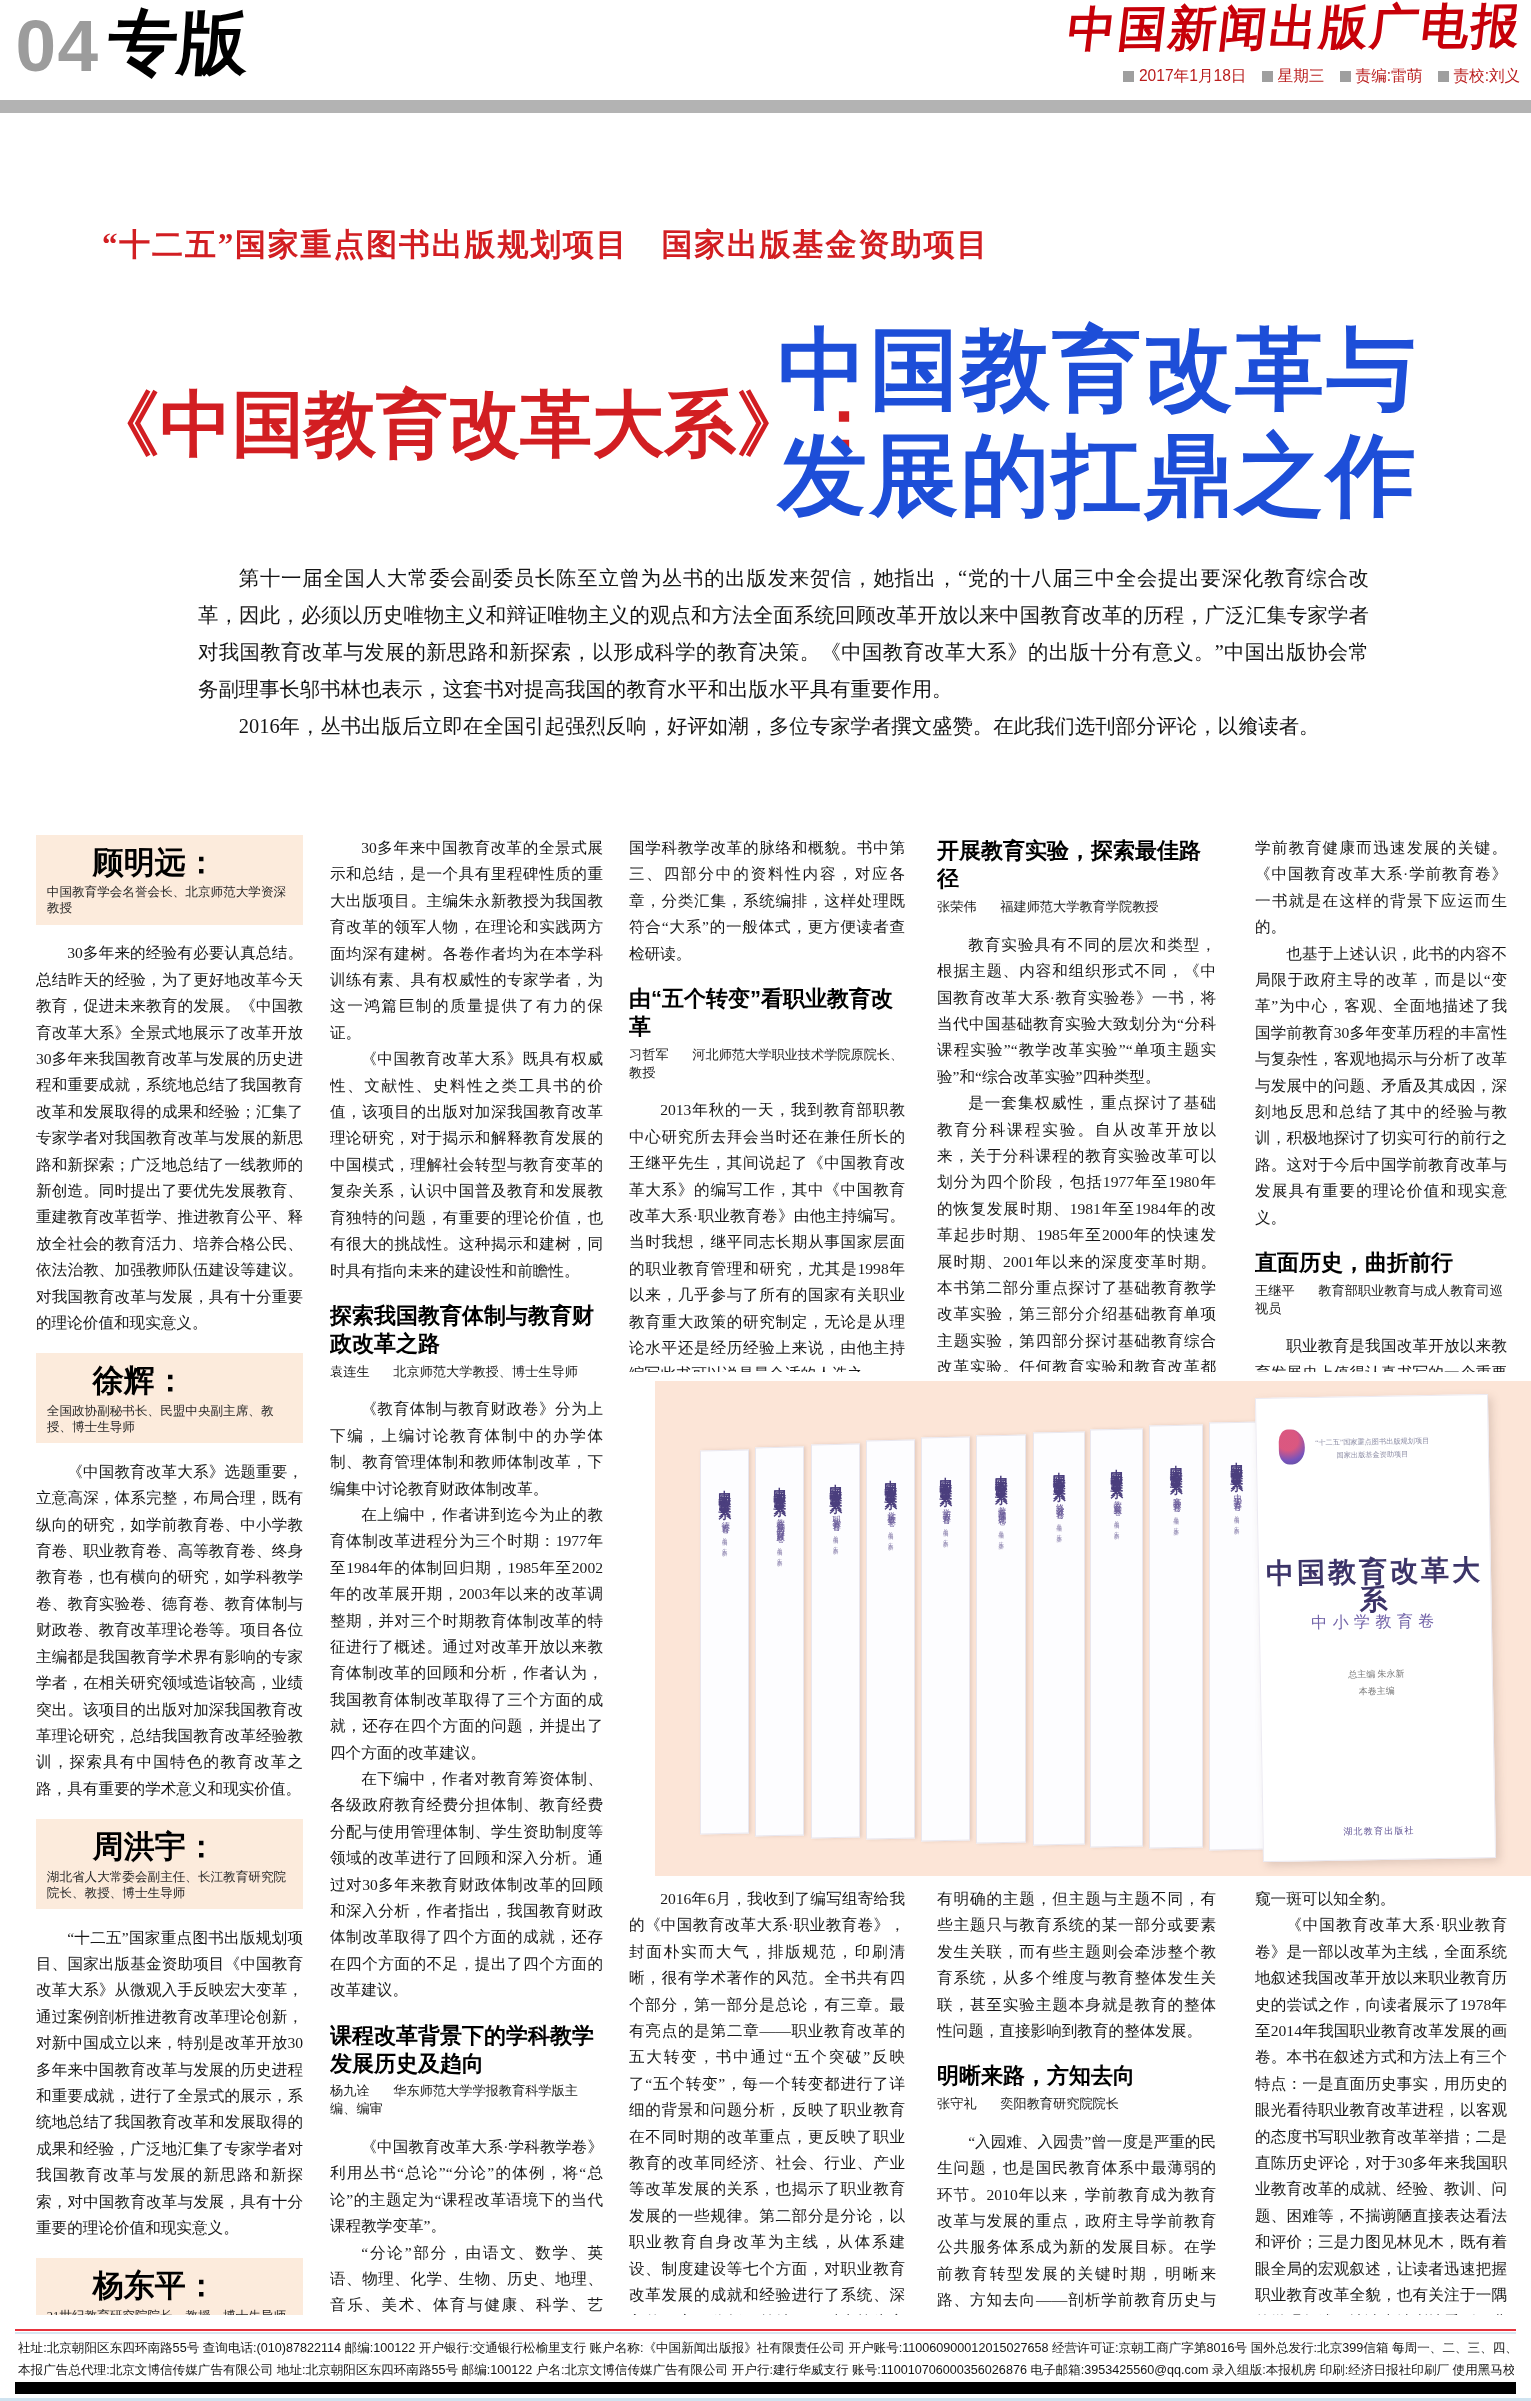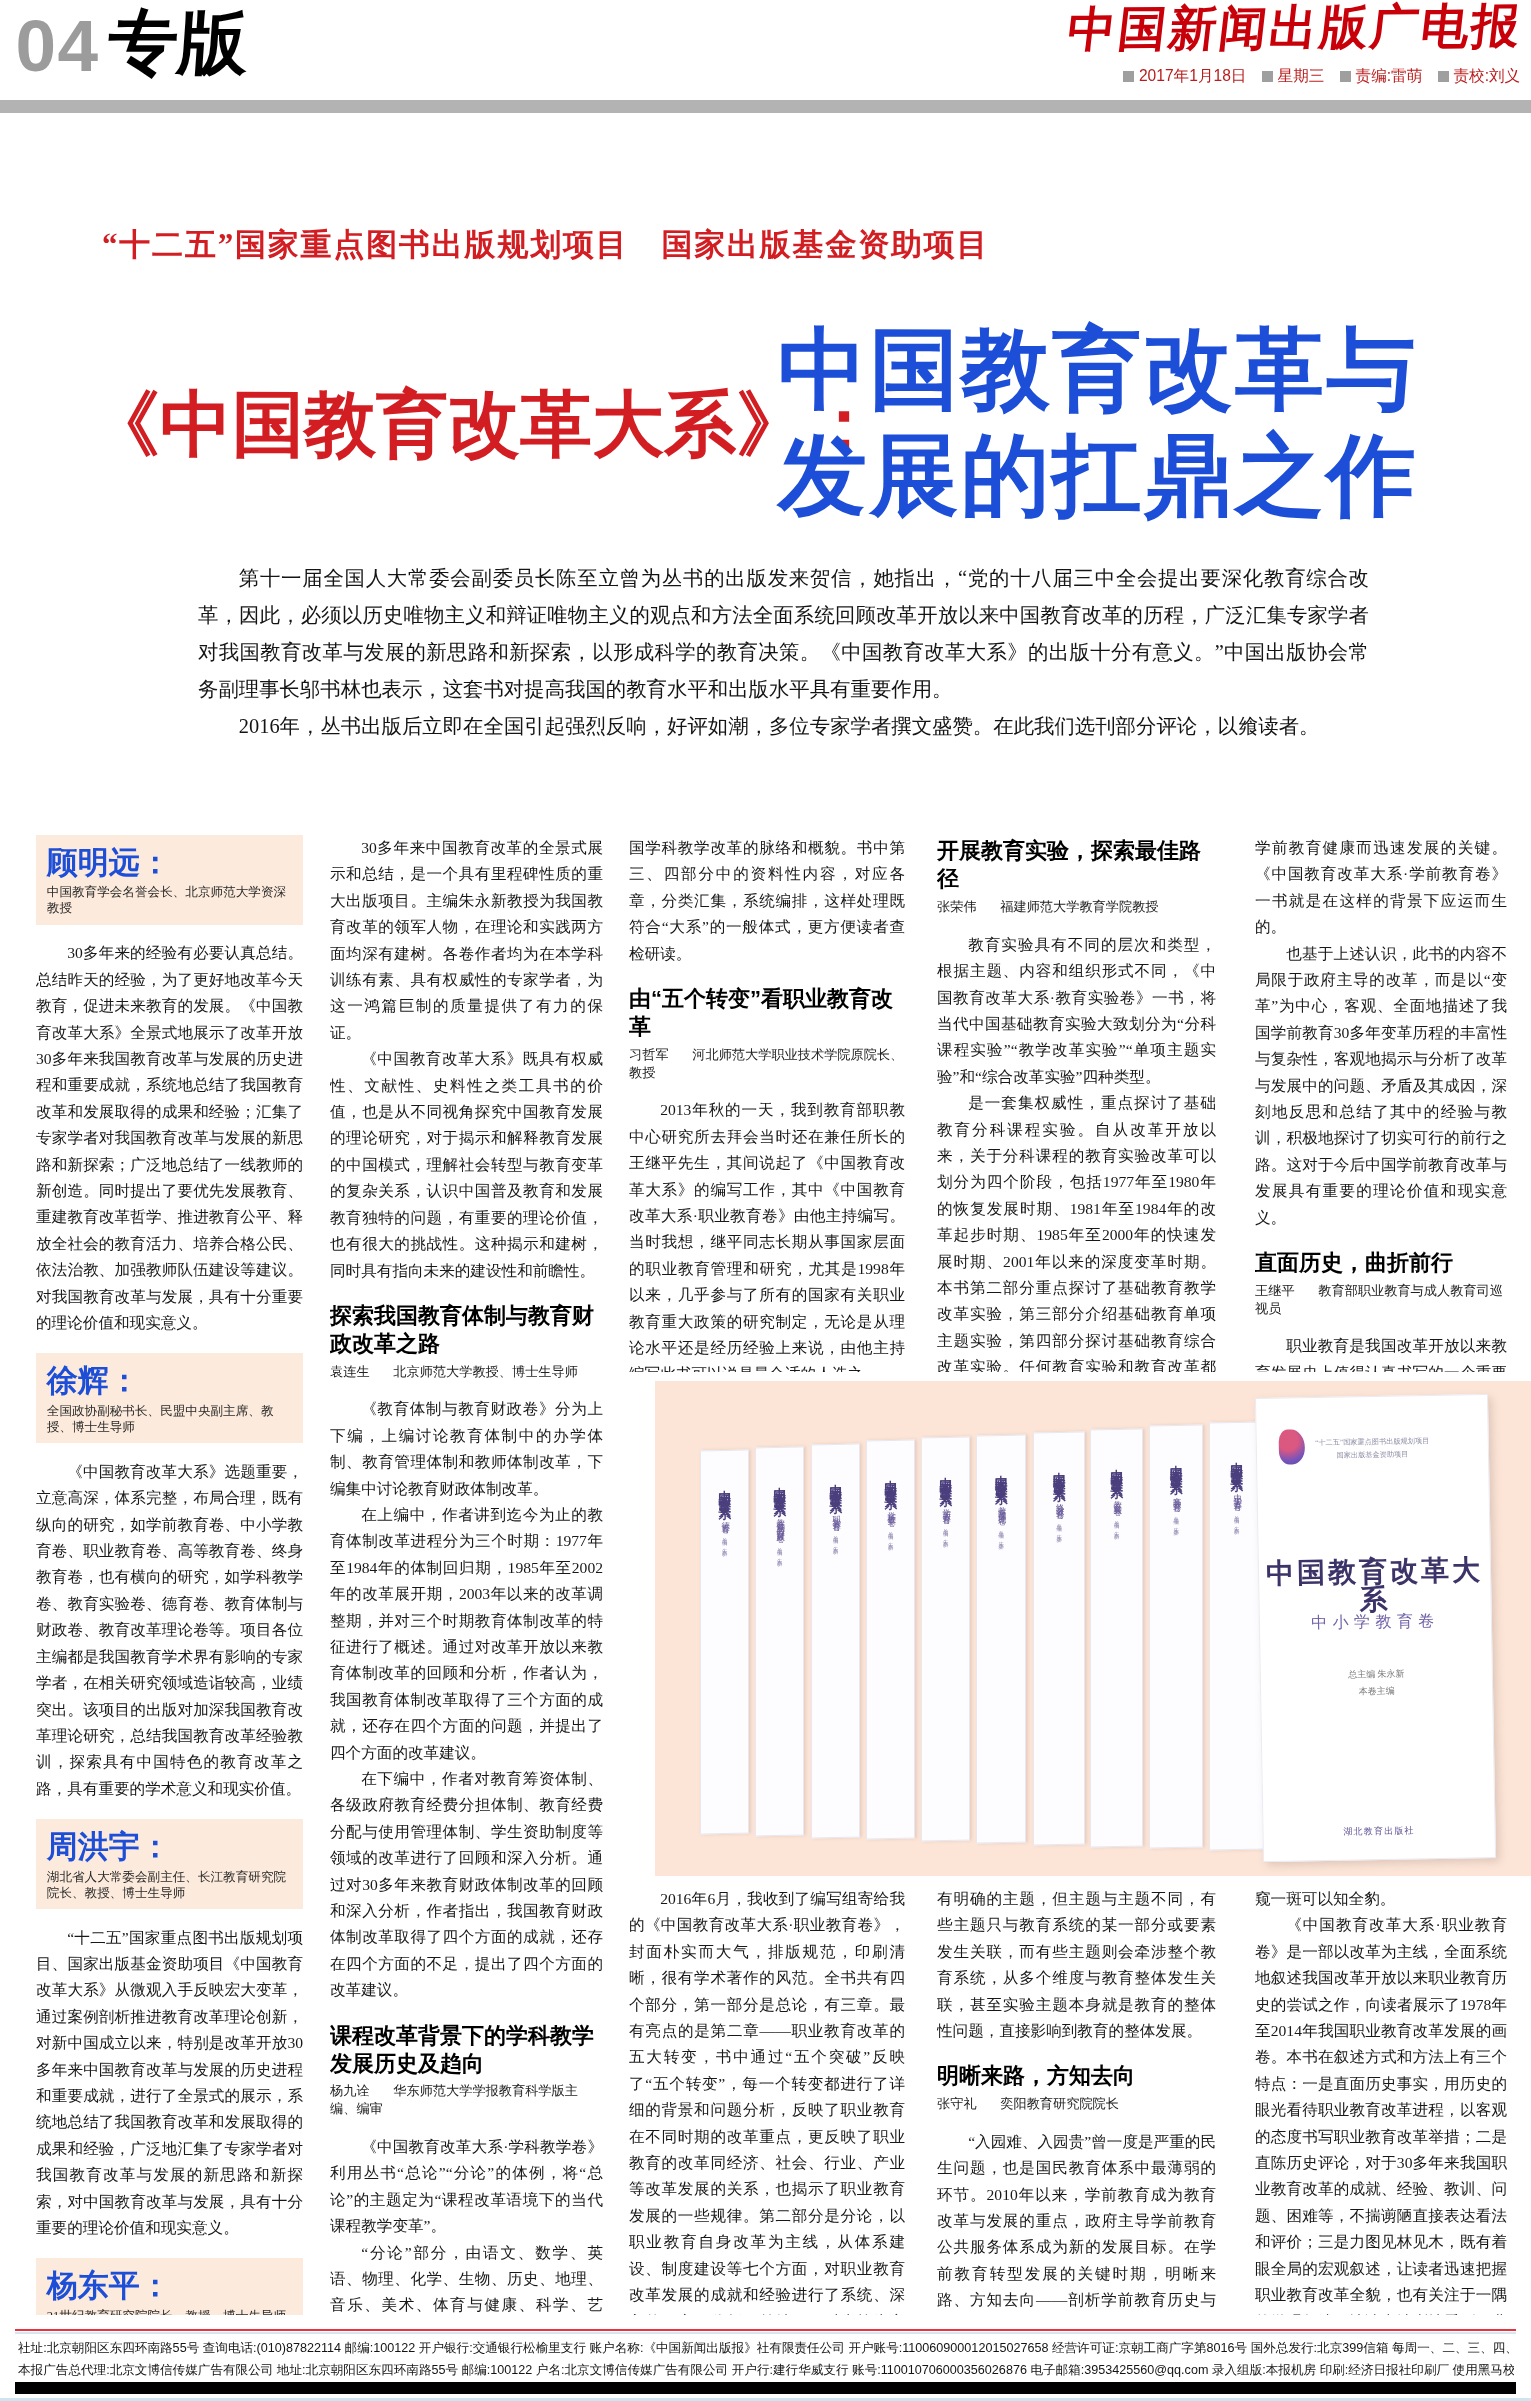--- a/index.html
+++ b/index.html
@@ -28,21 +28,21 @@
   
   #intro{left:198px;top:560px;width:1171px;}
   #intro p{margin:0;text-indent:2em;text-align:justify;
            font:20.4px/37px "Liberation Serif",serif;color:#141414;}
 
   
   .colblk{overflow:hidden;}
   .colblk p{margin:0;text-indent:2em;text-align:justify;
             font:15.6px/26.4px "Liberation Serif",serif;color:#181818;}
   .pinkbox{background:#fcebdc;padding:9.6px 10.8px 8.4px;margin-bottom:15.6px;}
-  .pname{font:bold 31px/35px "Liberation Serif",serif;color:#1d4ed8;}
+  .pname{font:bold 31px/35px "Liberation Serif",serif;color:#000000;margin-left:46px;}
   .ptitle{font:12.6px/16px "Liberation Serif",serif;color:#2a2a2a;margin-top:4.8px;}
   .spacer28{height:17px;}
   .art-h{font:bold 22px/28px "Liberation Sans",sans-serif;color:#000;margin:18px 0 4.8px;}
   .art-h.first{margin-top:2.4px;}
   .byline{font:13.2px/18px "Liberation Serif",serif;color:#222;margin:2.4px 0 15.6px;}
   .byline .nm{margin-right:20.4px;}
 
   
   #photo{left:655px;top:1381px;width:850px;height:495px;background:#fce5d7;padding-left:32px;}
   .spine{position:absolute;background:#fdfdff;border:0.6px solid #e9e7ef;
@@ -127,21 +127,21 @@
     <div class="spacer28"></div>
     <div class="pinkbox">
       <div class="pname">杨东平：</div>
       <div class="ptitle">21世纪教育研究院院长、教授、博士生导师</div>
     </div>
 
   </div>
 
   <div class="abs colblk" style="left:330px;top:835px;width:273px;height:1480px;">
     <p>30多年来中国教育改革的全景式展示和总结，是一个具有里程碑性质的重大出版项目。主编朱永新教授为我国教育改革的领军人物，在理论和实践两方面均深有建树。各卷作者均为在本学科训练有素、具有权威性的专家学者，为这一鸿篇巨制的质量提供了有力的保证。</p>
-    <p>《中国教育改革大系》既具有权威性、文献性、史料性之类工具书的价值，也是从不同视角探究中国教育发展的理论研究，对于揭示和解释教育发展的中国模式，理解社会转型与教育变革的复杂关系，认识中国普及教育和发展教育独特的问题，有重要的理论价值，也有很大的挑战性。这种揭示和建树，同时具有指向未来的建设性和前瞻性。</p>
+    <p>《中国教育改革大系》既具有权威性、文献性、史料性之类工具书的价值，该项目的出版对加深我国教育改革理论研究，对于揭示和解释教育发展的中国模式，理解社会转型与教育变革的复杂关系，认识中国普及教育和发展教育独特的问题，有重要的理论价值，也有很大的挑战性。这种揭示和建树，同时具有指向未来的建设性和前瞻性。</p>
     <div class="art-h">探索我国教育体制与教育财政改革之路</div>
     <div class="byline">
       <span class="nm">袁连生</span>
       <span>北京师范大学教授、博士生导师</span>
     </div>
     <p>《教育体制与教育财政卷》分为上下编，上编讨论教育体制中的办学体制、教育管理体制和教师体制改革，下编集中讨论教育财政体制改革。</p>
     <p>在上编中，作者讲到迄今为止的教育体制改革进程分为三个时期：1977年至1984年的体制回归期，1985年至2002年的改革展开期，2003年以来的改革调整期，并对三个时期教育体制改革的特征进行了概述。通过对改革开放以来教育体制改革的回顾和分析，作者认为，我国教育体制改革取得了三个方面的成就，还存在四个方面的问题，并提出了四个方面的改革建议。</p>
     <p>在下编中，作者对教育筹资体制、各级政府教育经费分担体制、教育经费分配与使用管理体制、学生资助制度等领域的改革进行了回顾和深入分析。通过对30多年来教育财政体制改革的回顾和深入分析，作者指出，我国教育财政体制改革取得了四个方面的成就，还存在四个方面的不足，提出了四个方面的改革建议。</p>
     <div class="art-h">课程改革背景下的学科教学发展历史及趋向</div>
     <div class="byline">

